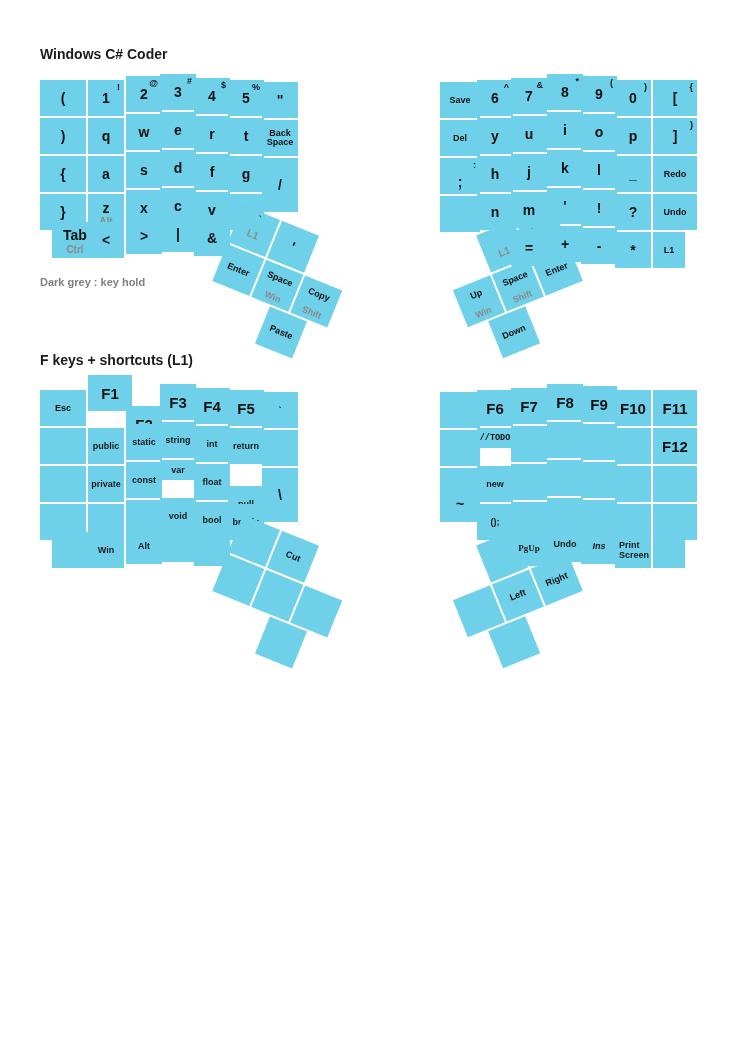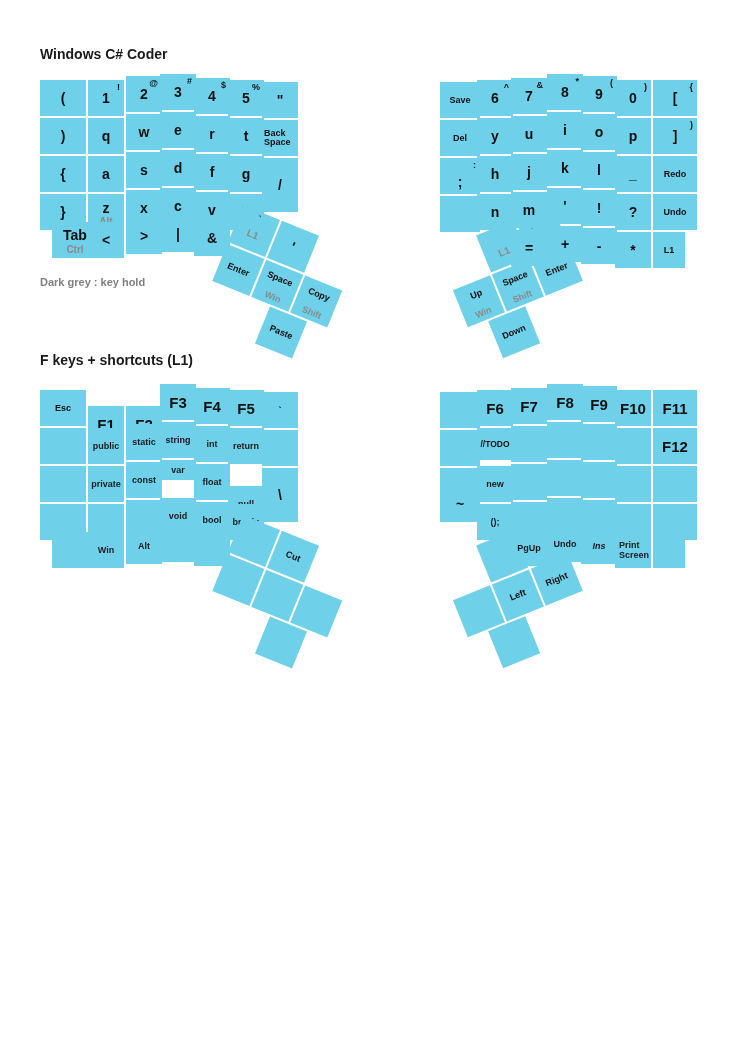--- a/index.html
+++ b/index.html
@@ -97,21 +97,21 @@
 <div class="key" style="left:160px; top:112px; width:36px; height:36px;">
   <span class="lbl f-main c">e</span>
 </div>
 <div class="key" style="left:194px; top:116px; width:36px; height:36px;">
   <span class="lbl f-main c">r</span>
 </div>
 <div class="key" style="left:228px; top:118px; width:36px; height:36px;">
   <span class="lbl f-main c">t</span>
 </div>
 <div class="key" style="left:262px; top:120px; width:36px; height:36px;">
-  <span class="lbl f-small c" style="white-space:normal; width:32px;">Back Space</span>
+  <span class="lbl f-small c" style="text-align:center; white-space:normal; width:32px;">Back Space</span>
 </div>
 
 <div class="key" style="left:40px; top:156px; width:46px; height:36px;">
   <span class="lbl f-main c">{</span>
 </div>
 <div class="key" style="left:88px; top:156px; width:36px; height:36px;">
   <span class="lbl f-main c">a</span>
 </div>
 <div class="key" style="left:126px; top:152px; width:36px; height:36px;">
   <span class="lbl f-main c">s</span>
@@ -324,21 +324,21 @@
   <span class="lbl f-small c">L1</span>
 </div>
 
 <div class="note" style="left:40px; top:276px;">Dark grey : key hold</div>
 
 <div class="layer-title" style="left:40px; top:352px;">F keys + shortcuts (L1)</div>
 
 <div class="key" style="left:40px; top:390px; width:46px; height:36px;">
   <span class="lbl f-small c">Esc</span>
 </div>
-<div class="key" style="left:88px; top:406px; width:36px; height:36px;">
+<div class="key" style="left:88px; top:375px; width:44px; height:36px;">
   <span class="lbl f-big c">F1</span>
 </div>
 <div class="key" style="left:126px; top:406px; width:36px; height:36px;">
   <span class="lbl f-big c">F2</span>
 </div>
 <div class="key" style="left:160px; top:384px; width:36px; height:36px;">
   <span class="lbl f-big c">F3</span>
 </div>
 <div class="key" style="left:194px; top:388px; width:36px; height:36px;">
   <span class="lbl f-big c">F4</span>
@@ -449,21 +449,21 @@
   <span class="lbl f-big c">F9</span>
 </div>
 <div class="key" style="left:615px; top:390px; width:36px; height:36px;">
   <span class="lbl f-big c">F10</span>
 </div>
 <div class="key" style="left:653px; top:390px; width:44px; height:36px;">
   <span class="lbl f-big c">F11</span>
 </div>
 
 <div class="key" style="left:440px; top:430px; width:40px; height:36px;"></div>
-<div class="key" style="left:477px; top:428px; width:36px; height:32px;">
+<div class="key" style="left:477px; top:428px; width:36px; height:20px;font-family:Liberation Mono, monospace;">
   <span class="lbl f-tiny c">//TODO</span>
 </div>
 <div class="key" style="left:511px; top:426px; width:36px; height:36px;"></div>
 <div class="key" style="left:547px; top:422px; width:36px; height:36px;"></div>
 <div class="key" style="left:581px; top:424px; width:36px; height:36px;"></div>
 <div class="key" style="left:615px; top:428px; width:36px; height:36px;"></div>
 <div class="key" style="left:653px; top:428px; width:44px; height:36px;">
   <span class="lbl f-big c">F12</span>
 </div>
 
@@ -482,21 +482,21 @@
 </div>
 <div class="key" style="left:477px; top:504px; width:36px; height:36px;">
   <span class="lbl f-code c">();</span>
 </div>
 <div class="key" style="left:511px; top:502px; width:36px; height:36px;"></div>
 <div class="key" style="left:547px; top:498px; width:36px; height:36px;"></div>
 <div class="key" style="left:581px; top:500px; width:36px; height:36px;"></div>
 <div class="key" style="left:615px; top:504px; width:36px; height:36px;"></div>
 <div class="key" style="left:653px; top:504px; width:44px; height:36px;"></div>
 
-<div class="key" style="left:511px; top:530px; width:36px; height:36px;">
+<div class="key" style="left:511px; top:530px; width:36px; height:36px;font-family:Liberation Serif, serif;">
   <span class="lbl f-code c">PgUp</span>
 </div>
 <div class="key" style="left:547px; top:526px; width:36px; height:36px;">
   <span class="lbl f-code c">Undo</span>
 </div>
 <div class="key" style="left:581px; top:528px; width:36px; height:36px;font-style:italic;">
   <span class="lbl f-code c">Ins</span>
 </div>
 <div class="key" style="left:615px; top:532px; width:36px; height:36px;">
   <span class="lbl f-code c" style="left:4px; top:50%; transform:translateY(-50%); white-space:normal; width:30px; line-height:1.15;">Print Screen</span>

